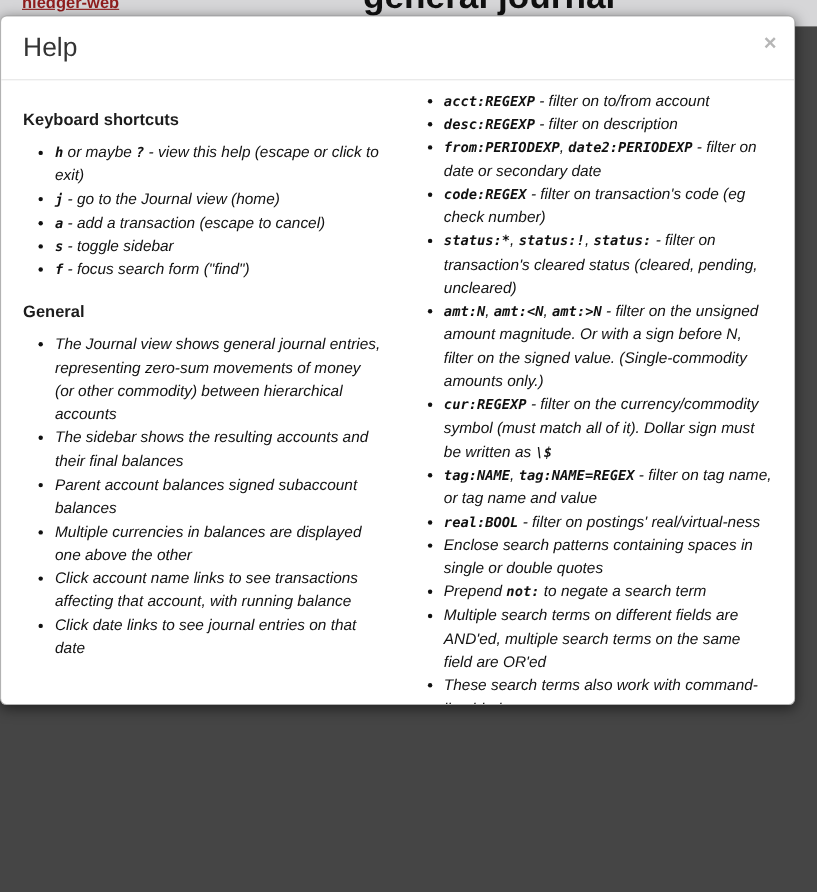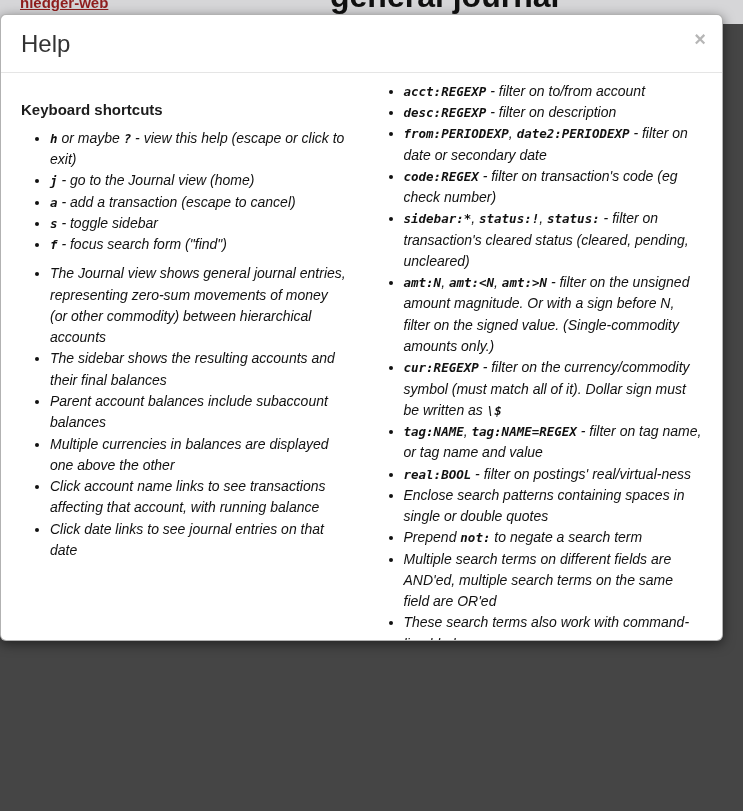--- a/index.html
+++ b/index.html
@@ -111,36 +111,37 @@
     <div class="col">
       <h4 class="section-heading">Keyboard shortcuts</h4>
       <ul class="help-list">
           <li><code>h</code> or maybe <code>?</code> - view this help (escape or click to exit)</li>
           <li><code>j</code> - go to the Journal view (home)</li>
           <li><code>a</code> - add a transaction (escape to cancel)</li>
           <li><code>s</code> - toggle sidebar</li>
           <li><code>f</code> - focus search form ("find")</li>
         </ul>
 
+      <h4 class="section-heading">General</h4>
       <ul class="help-list">
           <li>The Journal view shows general journal entries, representing zero-sum movements of money (or other commodity) between hierarchical accounts</li>
           <li>The sidebar shows the resulting accounts and their final balances</li>
-          <li>Parent account balances include subaccount balances</li>
+          <li>Parent account balances signed subaccount balances</li>
           <li>Multiple currencies in balances are displayed one above the other</li>
           <li>Click account name links to see transactions affecting that account, with running balance</li>
           <li>Click date links to see journal entries on that date</li>
         </ul>
     </div>
     <div class="col">
       <ul class="help-list">
           <li><code>acct:REGEXP</code> - filter on to/from account</li>
           <li><code>desc:REGEXP</code> - filter on description</li>
           <li><code>from:PERIODEXP</code>, <code>date2:PERIODEXP</code> - filter on date or secondary date</li>
           <li><code>code:REGEX</code> - filter on transaction's code (eg check number)</li>
-          <li><code>sidebar:*</code>, <code>status:!</code>, <code>status:</code> - filter on transaction's cleared status (cleared, pending, uncleared)</li>
+          <li><code>status:*</code>, <code>status:!</code>, <code>status:</code> - filter on transaction's cleared status (cleared, pending, uncleared)</li>
           <li><code>amt:N</code>, <code>amt:&lt;N</code>, <code>amt:&gt;N</code> - filter on the unsigned amount magnitude. Or with a sign before N, filter on the signed value. (Single-commodity amounts only.)</li>
           <li><code>cur:REGEXP</code> - filter on the currency/commodity symbol (must match all of it). Dollar sign must be written as <code>\$</code></li>
           <li><code>tag:NAME</code>, <code>tag:NAME=REGEX</code> - filter on tag name, or tag name and value</li>
           <li><code>real:BOOL</code> - filter on postings' real/virtual-ness</li>
           <li>Enclose search patterns containing spaces in single or double quotes</li>
           <li>Prepend <code>not:</code> to negate a search term</li>
           <li>Multiple search terms on different fields are AND'ed, multiple search terms on the same field are OR'ed</li>
           <li>These search terms also work with command-line hledger</li>
         </ul>
     </div>

